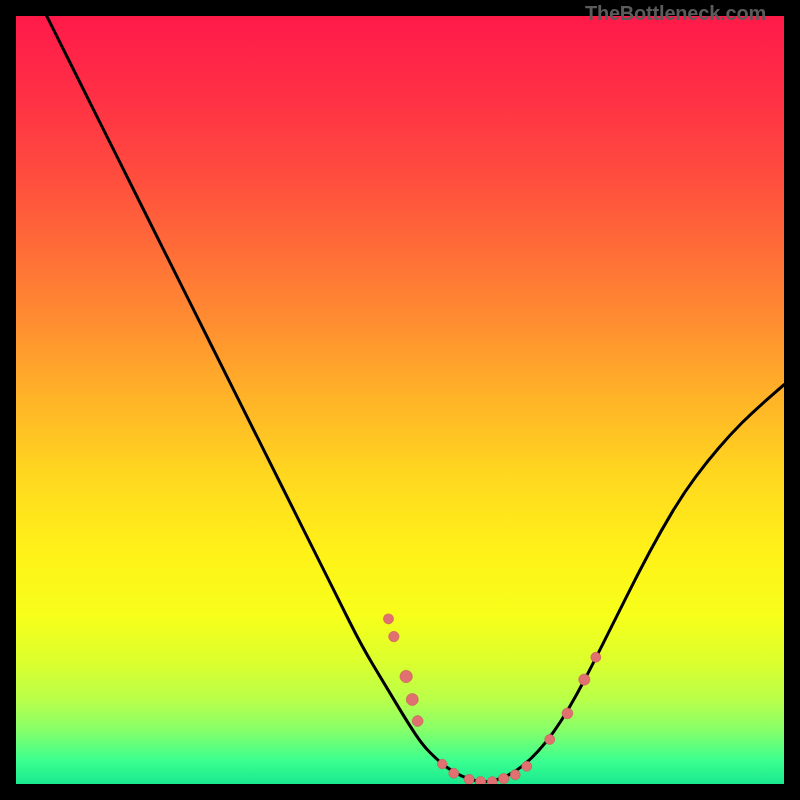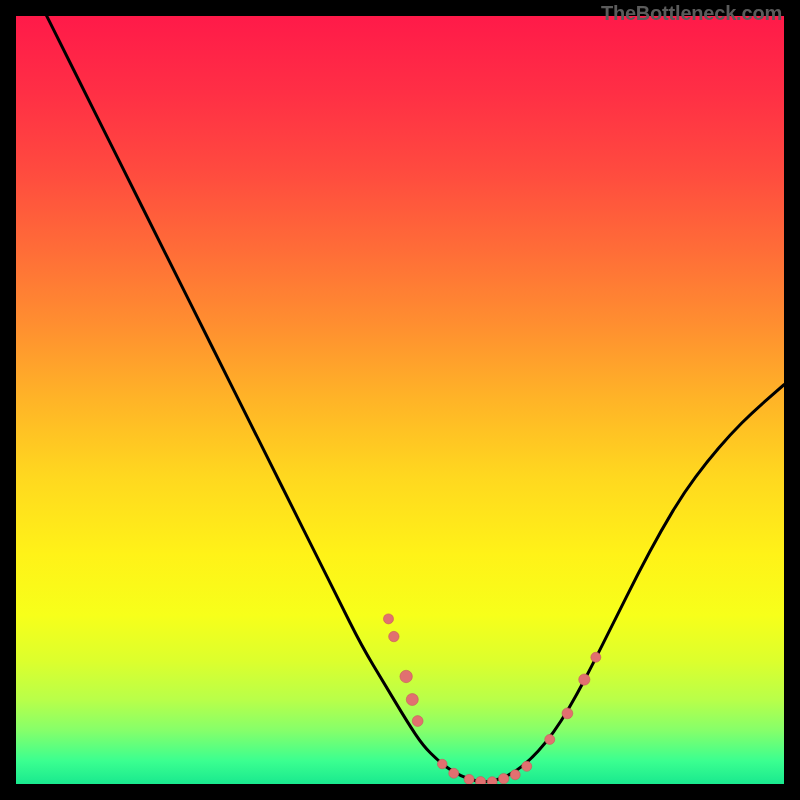--- a/index.html
+++ b/index.html
@@ -22,21 +22,21 @@
   .plot-area {
     position: absolute;
     left: 16px;
     top: 16px;
     width: 768px;
     height: 768px;
   }
   .watermark {
     position: absolute;
     top: 2px;
-    right: 18px;
+    right: 34px;
     font-size: 20px;
     font-weight: 600;
     color: #5b5b5b;
     font-family: Arial, sans-serif;
     letter-spacing: -0.2px;
   }
   svg { display: block; }
 </style>
 </head>
 <body>

